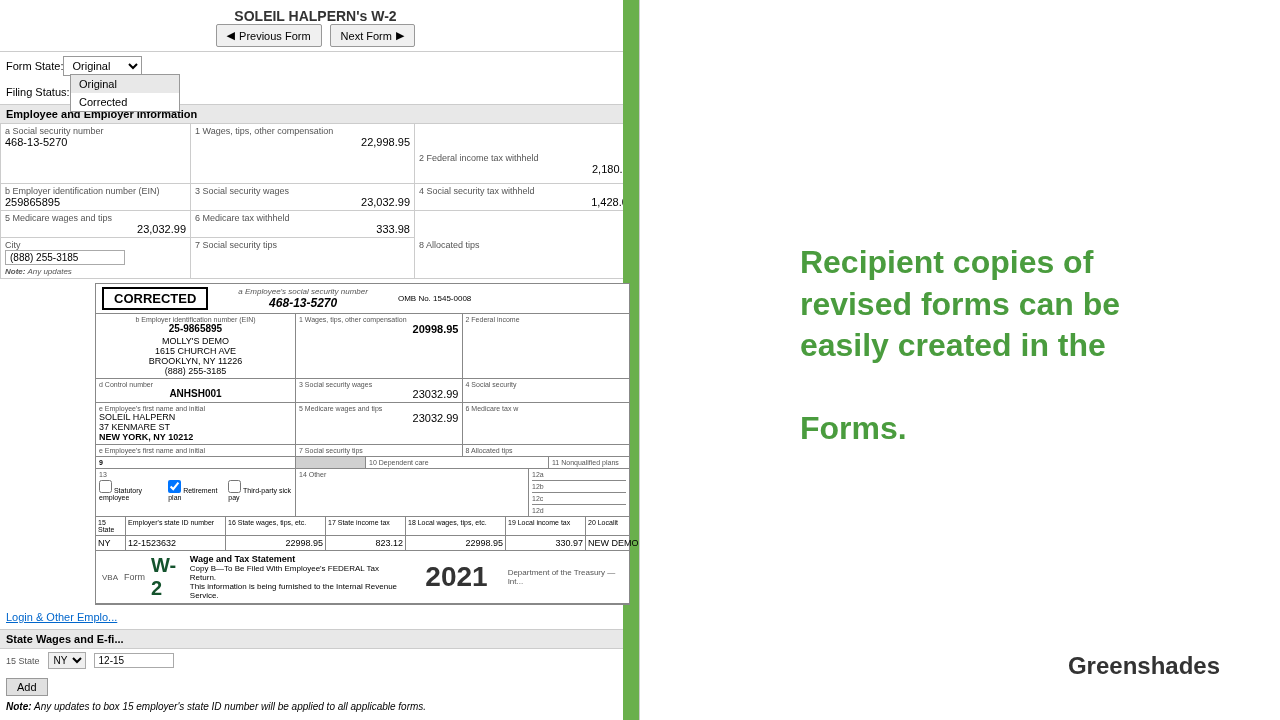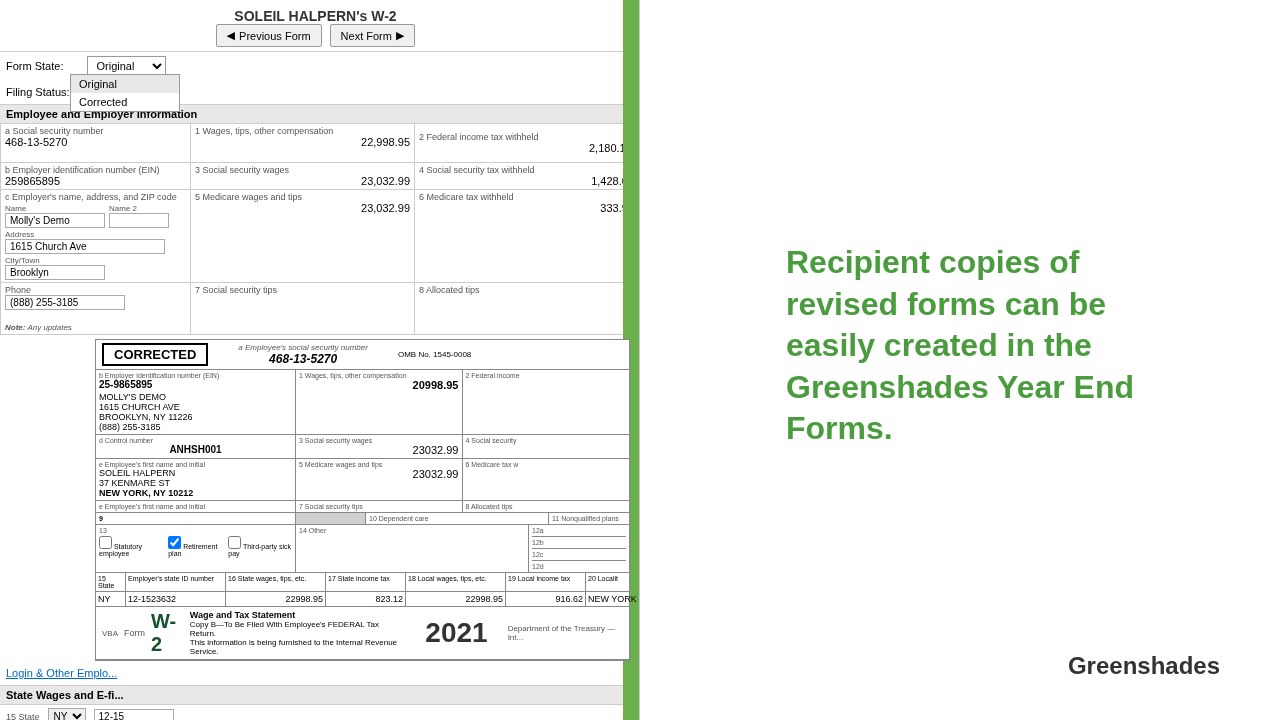--- a/index.html
+++ b/index.html
@@ -8,21 +8,21 @@
     .left-panel { width: 640px; height: 720px; overflow-y: auto; background: #fff; border-right: 1px solid #ccc; position: relative; }
     .right-panel { flex: 1; background: #fff; display: flex; flex-direction: column; align-items: center; justify-content: space-between; padding: 40px 60px; }
     
     
     .form-header { display: flex; align-items: center; justify-content: space-between; padding: 8px 8px 4px 0; border-bottom: 1px solid #ccc; flex-direction: column; }
     .form-title { font-size: 14px; font-weight: bold; color: #333; }
     .nav-buttons { display: flex; gap: 8px; }
     .nav-btn { display: flex; align-items: center; gap: 4px; padding: 4px 10px; border: 1px solid #999; background: #f0f0f0; cursor: pointer; font-size: 11px; border-radius: 2px; }
     
     
-    .form-state-row { display: flex; align-items: center; gap: 24px; padding: 4px 6px; font-size: 11px; }
+    .form-state-row { display: flex; align-items: center; gap: 0; padding: 4px 6px; font-size: 11px; }
     .dropdown { border: 1px solid #999; padding: 2px 4px; background: #fff; font-size: 11px; cursor: pointer; }
     
     
     .dropdown-menu { position: absolute; left: 60px; top: 80px; background: #fff; border: 1px solid #999; z-index: 100; width: 110px; }
     .dropdown-item { padding: 3px 8px; cursor: pointer; }
     .dropdown-item.selected { background: #e8e8e8; }
     
     
     .section-header { background: #e8e8e8; padding: 3px 6px; font-weight: bold; font-size: 11px; border-top: 1px solid #ccc; border-bottom: 1px solid #ccc; }
     
@@ -88,21 +88,21 @@
 
   <div style="display:grid; grid-template-columns: 190px 1fr 1fr; border-left:1px solid #ccc;">
     <div style="border-right:1px solid #ccc; border-bottom:1px solid #ccc; padding:2px 4px;">
       <div style="font-size:9px;color:#555;">a Social security number</div>
       <div style="font-size:11px;">468-13-5270</div>
     </div>
     <div style="border-right:1px solid #ccc; border-bottom:1px solid #ccc; padding:2px 4px;">
       <div style="font-size:9px;color:#555;">1 Wages, tips, other compensation</div>
       <div style="font-size:11px; text-align:right;">22,998.95</div>
     </div>
-    <div style="border-right:4px solid #fca5a5; border-bottom:1px solid #ccc; padding:8px 4px;">
+    <div style="border-right:1px solid #fca5a5; border-bottom:1px solid #ccc; padding:8px 4px;margin-top:21px;">
       <div style="font-size:9px;color:#555;">2 Federal income tax withheld</div>
       <div style="font-size:11px; text-align:right;">2,180.11</div>
     </div>
   </div>
 
   <div style="display:grid; grid-template-columns: 190px 1fr 1fr; border-left:1px solid #ccc;">
     <div style="border-right:1px solid #ccc; border-bottom:1px solid #ccc; padding:2px 4px;">
       <div style="font-size:9px;color:#555;">b Employer identification number (EIN)</div>
       <div style="font-size:11px;">259865895</div>
     </div>
@@ -111,53 +111,34 @@
       <div style="font-size:11px; text-align:right;">23,032.99</div>
     </div>
     <div style="border-right:1px solid #ccc; border-bottom:1px solid #ccc; padding:2px 4px;">
       <div style="font-size:9px;color:#555;">4 Social security tax withheld</div>
       <div style="font-size:11px; text-align:right;">1,428.05</div>
     </div>
   </div>
 
   <div style="display:grid; grid-template-columns: 190px 1fr 1fr; border-left:1px solid #ccc;">
     <div style="border-right:1px solid #ccc; border-bottom:1px solid #ccc; padding:2px 4px;">
-      <div style="font-size:9px;color:#555;">c Employer's name, address, and ZIP code</div>
-      <div style="display:flex; gap:4px; margin-top:2px;">
-        <div>
-          <div style="font-size:8px;color:#555;">Name</div>
-          <input type="text" value="Molly's Demo" style="width: 100px;">
-        </div>
-        <div>
-          <div style="font-size:8px;color:#555;">Name 2</div>
-          <input type="text" value="" style="width: 60px;">
-        </div>
-      </div>
-      <div style="font-size:8px;color:#555;margin-top:2px;">Address</div>
-      <input type="text" value="1615 Church Ave" style="width: 160px;">
-      <div style="margin-top:2px;">
-        <div style="font-size:8px;color:#555;">City/Town</div>
-        <input type="text" value="Brooklyn" style="width: 100px;">
-      </div>
-    </div>
-    <div style="border-right:1px solid #ccc; border-bottom:1px solid #ccc; padding:2px 4px;">
       <div style="font-size:9px;color:#555;">5 Medicare wages and tips</div>
       <div style="font-size:11px; text-align:right;">23,032.99</div>
     </div>
     <div style="border-right:1px solid #ccc; border-bottom:1px solid #ccc; padding:2px 4px;">
       <div style="font-size:9px;color:#555;">6 Medicare tax withheld</div>
       <div style="font-size:11px; text-align:right;">333.98</div>
     </div>
   </div>
 
   <div style="display:grid; grid-template-columns: 190px 1fr 1fr; border-left:1px solid #ccc;">
     <div style="border-right:1px solid #ccc; border-bottom:1px solid #ccc; padding:2px 4px; font-size:9px; color:#555;">
-      <div>Phone</div>
+      <div>City</div>
       <input type="text" value="(888) 255-3185" style="width: 120px;">
-      <div style="margin-top:13px; font-style:italic; font-size:8px;">
+      <div style="margin-top:2px; font-style:italic; font-size:8px;">
         <span style="font-weight:bold;">Note:</span>
         <span>Any updates</span>
       </div>
     </div>
     <div style="border-right:1px solid #ccc; border-bottom:1px solid #ccc; padding:2px 4px;">
       <div style="font-size:9px;color:#555;">7 Social security tips</div>
     </div>
     <div style="border-right:1px solid #ccc; border-bottom:1px solid #ccc; padding:2px 4px;">
       <div style="font-size:9px;color:#555;">8 Allocated tips</div>
     </div>
@@ -168,21 +149,21 @@
     <div style="display:flex; align-items:center; border-bottom:1px solid #888; padding:3px 6px; gap:30px;">
       <div style="border:2px solid #000; padding:2px 10px; font-weight:bold; font-size:13px;">CORRECTED</div>
       <div style="text-align:center;font-style:italic;">
         <div style="font-size:8px;color:#555;">a Employee's social security number</div>
         <div style="font-size:12px;font-weight:bold;">468-13-5270</div>
       </div>
       <div style="font-size:8px;">OMB No. 1545-0008</div>
     </div>
 
     <div style="display:grid; grid-template-columns:200px 1fr 1fr; border-bottom:1px solid #888;">
-      <div style="border-right:1px solid #888; padding:2px 3px;">
+      <div style="border-right:1px solid #888; padding:2px 3px;text-align:center;">
         <div style="font-size:7px;color:#555;">b Employer identification number (EIN)</div>
         <div style="font-size:10px;font-weight:bold;">25-9865895</div>
         <div style="margin-top:2px; font-size:9px;">MOLLY'S DEMO</div>
         <div style="font-size:9px;">1615 CHURCH AVE</div>
         <div style="font-size:9px;">BROOKLYN, NY 11226</div>
         <div style="font-size:9px;">(888) 255-3185</div>
       </div>
       <div style="border-right:1px solid #888; padding:2px 3px;">
         <div style="font-size:7px;color:#555;">1 Wages, tips, other compensation</div>
         <div style="font-size:11px;text-align:right;font-weight:bold;">20998.95</div>
@@ -293,22 +274,22 @@
         <div>20 Localit</div>
       </div>
     </div>
 
     <div style="display:grid; grid-template-columns:30px 100px 100px 80px 100px 80px 80px; border-bottom:1px solid #888; font-size:9px;">
       <div style="border-right:1px solid #888; padding:2px;">NY</div>
       <div style="border-right:1px solid #888; padding:2px;">12-1523632</div>
       <div style="border-right:1px solid #888; padding:2px; text-align:right;">22998.95</div>
       <div style="border-right:1px solid #888; padding:2px; text-align:right;">823.12</div>
       <div style="border-right:1px solid #888; padding:2px; text-align:right;">22998.95</div>
-      <div style="border-right:1px solid #888; padding:2px; text-align:right;">916.62</div>
-      <div style="padding:2px;">NEW YORK</div>
+      <div style="border-right:1px solid #888; padding:2px; text-align:right;">330.97</div>
+      <div style="padding:2px;">NEW DEMO</div>
     </div>
 
     <div style="display:flex; align-items:center; padding:3px 6px; gap:20px; border-bottom:1px solid #888;">
       <div style="display:flex; align-items:center; gap:6px;">
         <span style="font-size:8px;color:#555;">VBA</span>
         <span style="font-size:9px;color:#555;">Form</span>
         <span style="font-size:20px;font-weight:bold;color:#14532d;">W-2</span>
         <div>
           <div style="font-size:9px;font-weight:bold;">Wage and Tax Statement</div>
           <div style="font-size:8px;">Copy B—To Be Filed With Employee's FEDERAL Tax Return.</div>
@@ -346,17 +327,17 @@
   </div>
 
 </div>
 
 <div class="right-panel">
   <div></div>
   <div class="promo-text">
     <span>Recipient copies of</span><br>
     <span>revised forms can be</span><br>
     <span>easily created in the</span><br>
-    <span>Greenshades Year End</span><br>
+    <br>
     <span>Forms.</span>
   </div>
   <div class="greenshades-logo">Greenshades</div>
 </div>
 
 </body></html>

